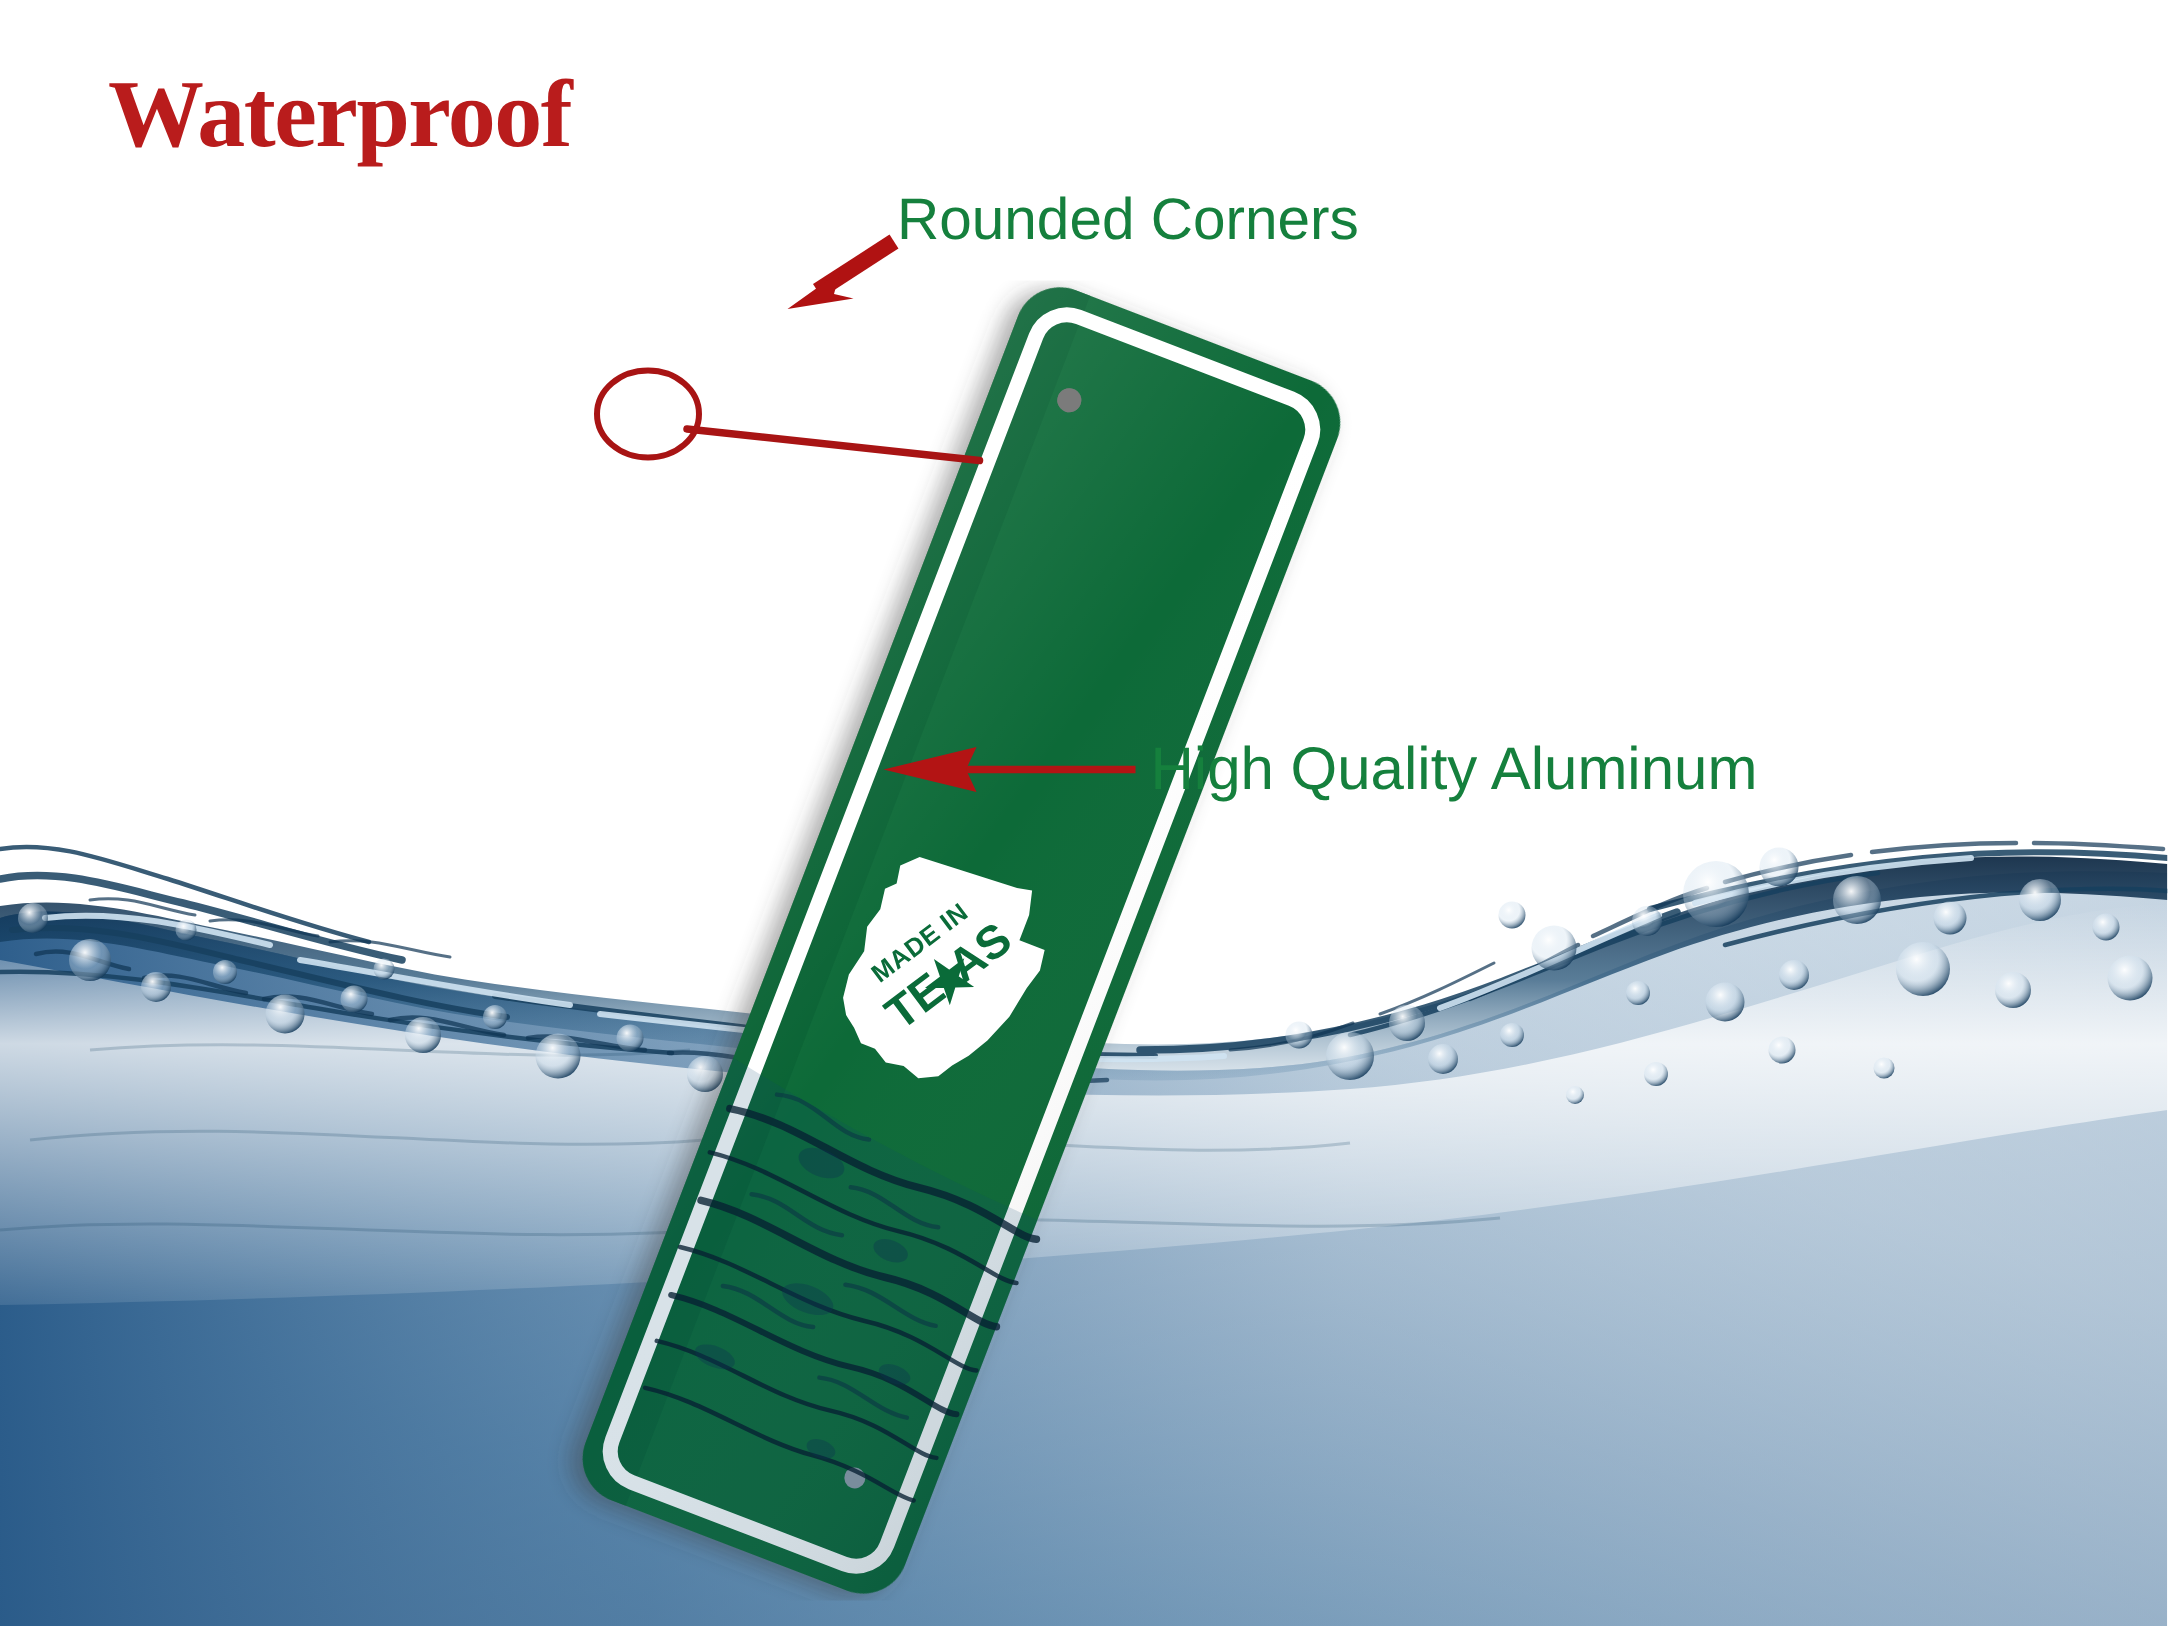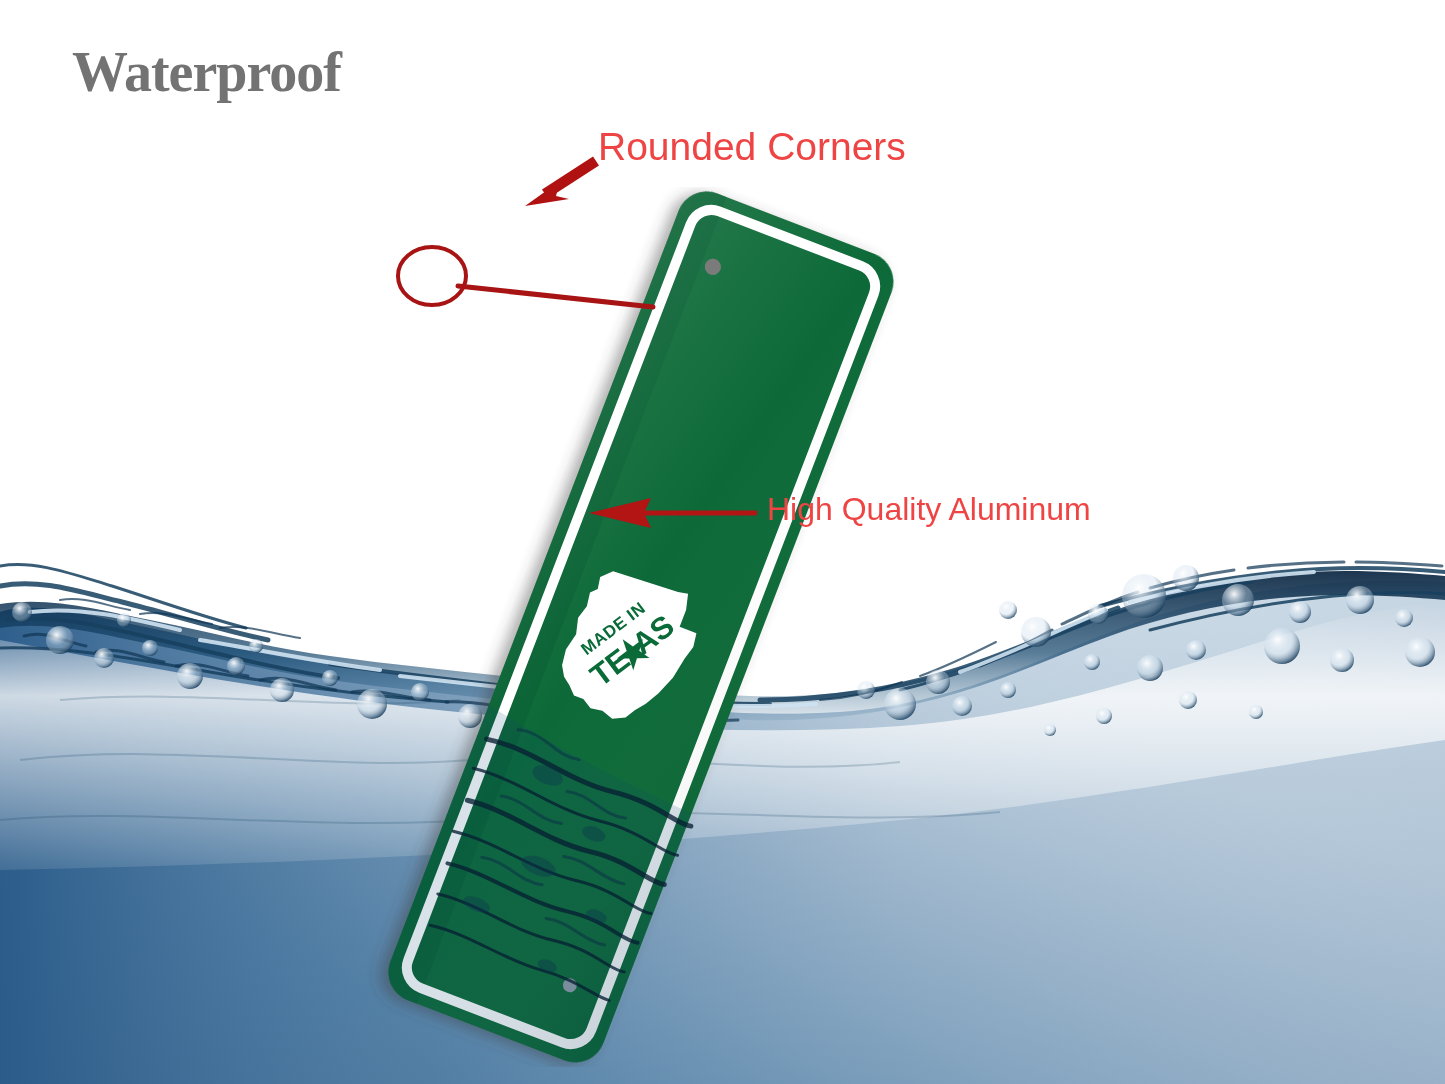--- a/index.html
+++ b/index.html
@@ -32,50 +32,50 @@
   }
   .water-svg { display:block; width:1445px; height:1084px; }
 
   
   .headline {
     position: absolute;
     left: 72px;
     top: 44px;
     font-family: "Liberation Serif", "DejaVu Serif", serif;
     font-weight: bold;
-    font-size: 56px;
+    font-size: 64px;
     letter-spacing: -1px;
-    color: #737373;
+    color: #b91c1c;
     line-height: 1;
     white-space: nowrap;
   }
 
   
   .callout {
     position: absolute;
     font-family: "Liberation Sans", sans-serif;
     font-weight: normal;
-    color: #ef4444;
+    color: #15803d;
     white-space: nowrap;
     line-height: 1;
   }
   #callout-rounded-corners {
     left: 598px;
     top: 127px;
     font-size: 39px;
   }
   #callout-predrilled {
     left: 661px;
     top: 288px;
     font-size: 40px;
   }
   #callout-aluminum {
     left: 767px;
     top: 493px;
-    font-size: 32px;
+    font-size: 40px;
   }
 
   
   #sign-wrap {
     position: absolute;
     left: 331px;
     top: 187px;
     width: 620px;
     height: 880px;
   }

